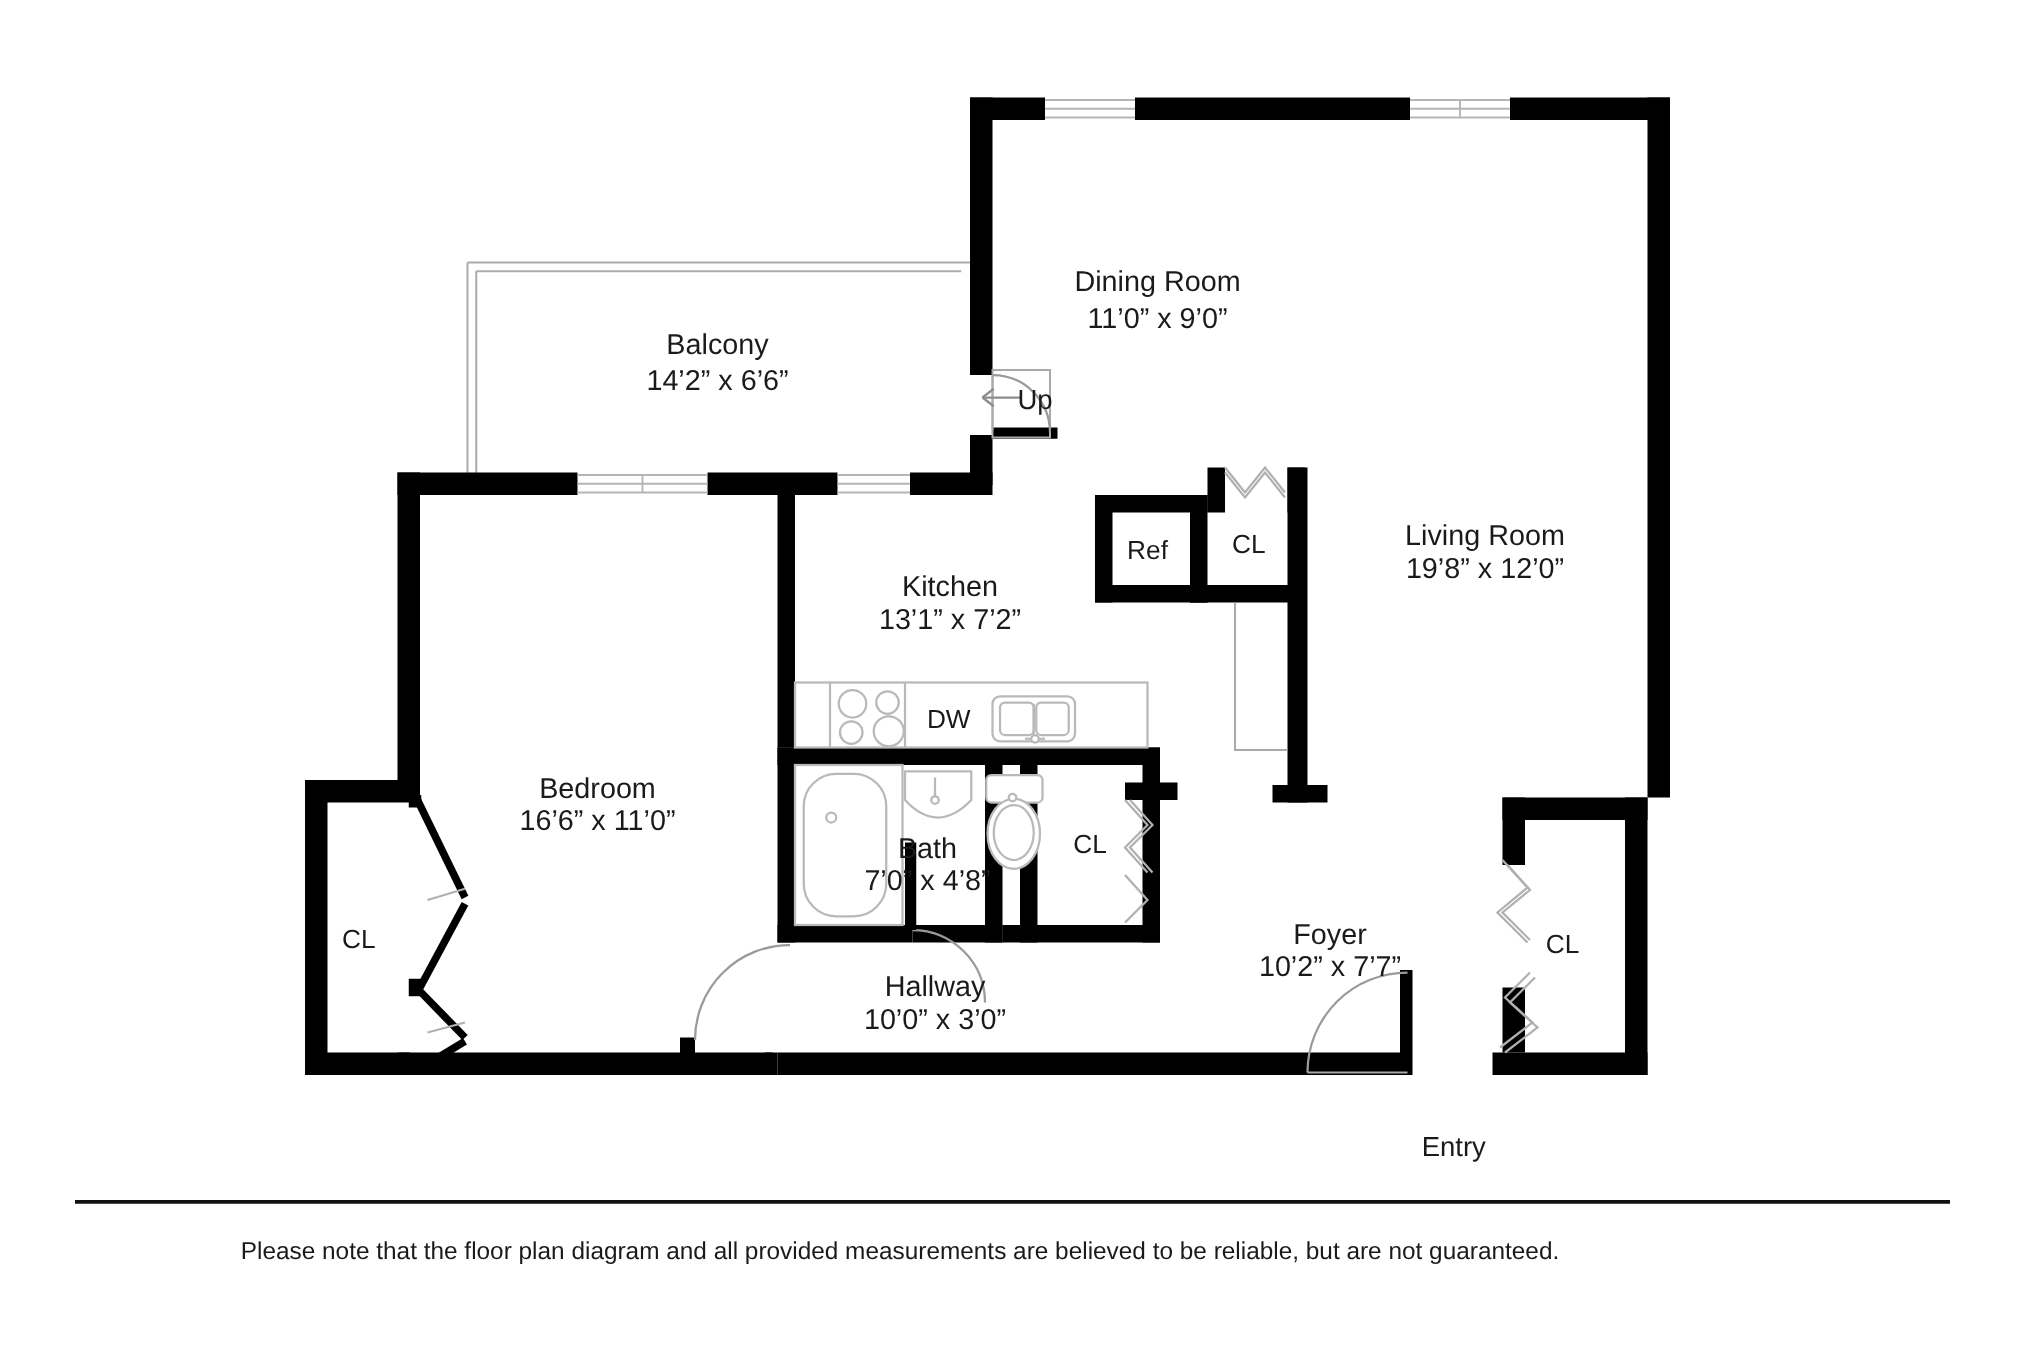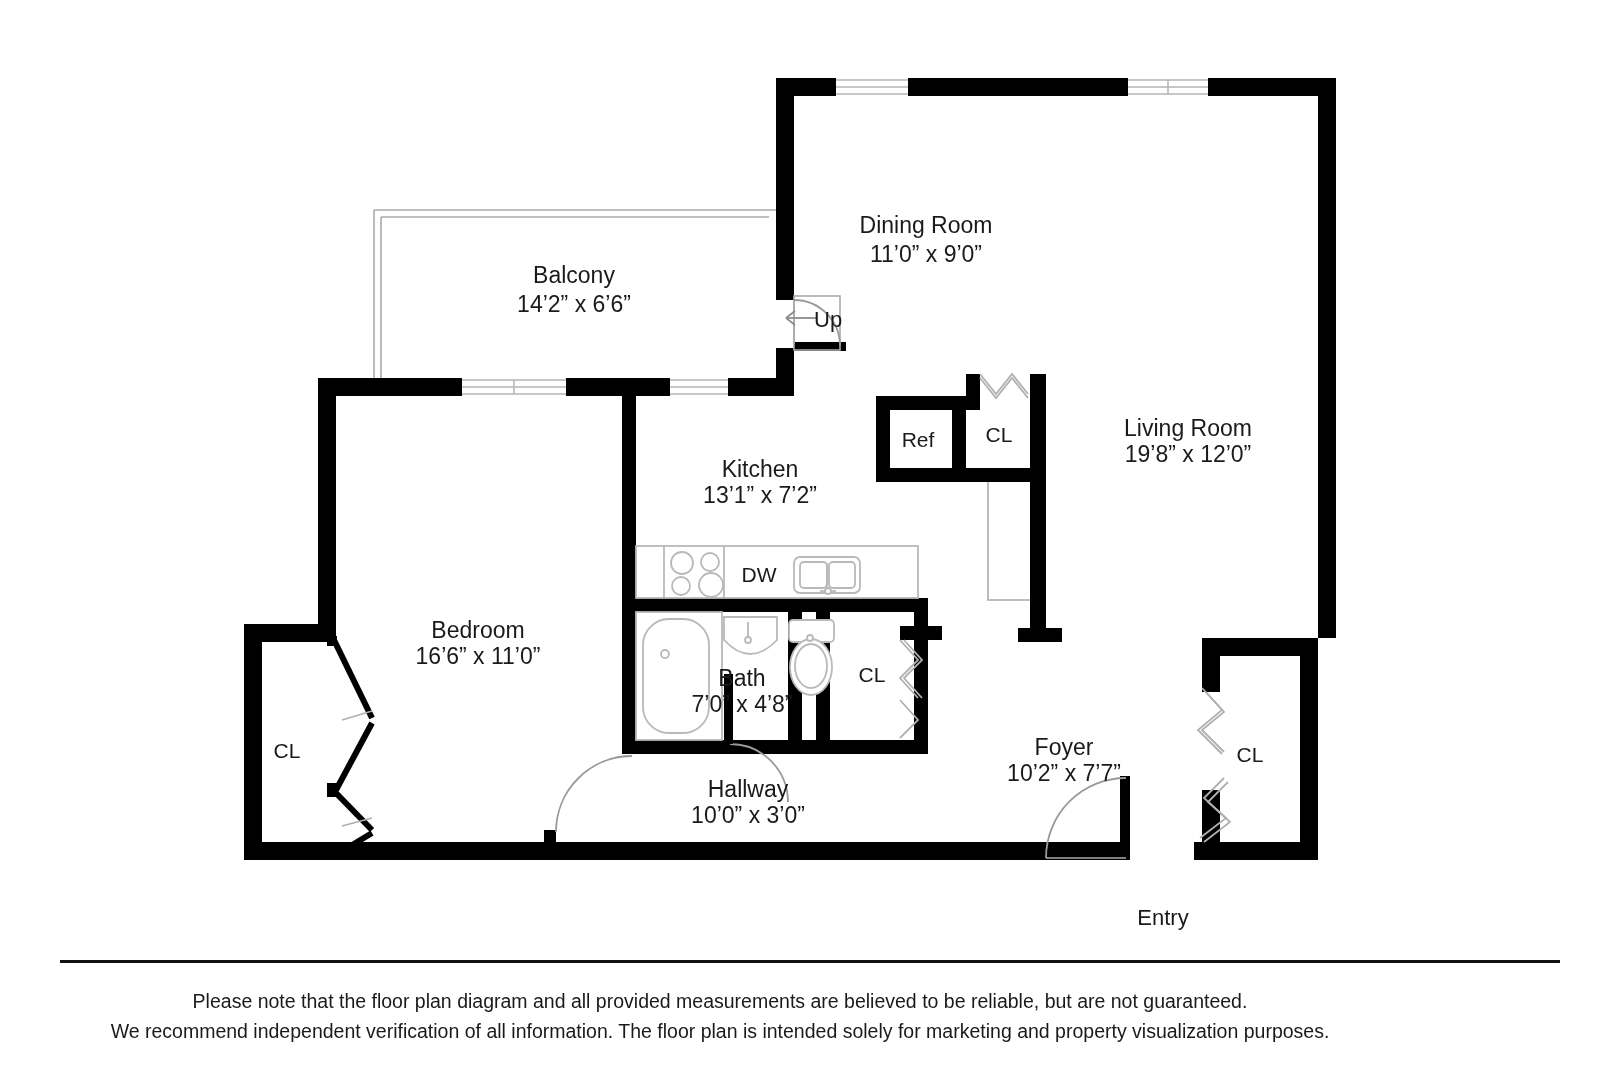--- a/index.html
+++ b/index.html
@@ -348,17 +348,16 @@
         <text class="entry-label" x="1163" y="925">Entry</text>
       </g>
 
     </svg>
   </div>
 
   <div id="disclaimer">
     <div id="disclaimer-rule"></div>
     <div id="disc-text">
       <div class="disc-line">Please note that the floor plan diagram and all provided measurements are believed to be reliable, but are not guaranteed.</div>
-      <div class="disc-line">We recommend independent verification of all information. The floor plan is intended solely for marketing and property visualization purposes.</div>
     </div>
   </div>
 
 </div>
 
 </body></html>

